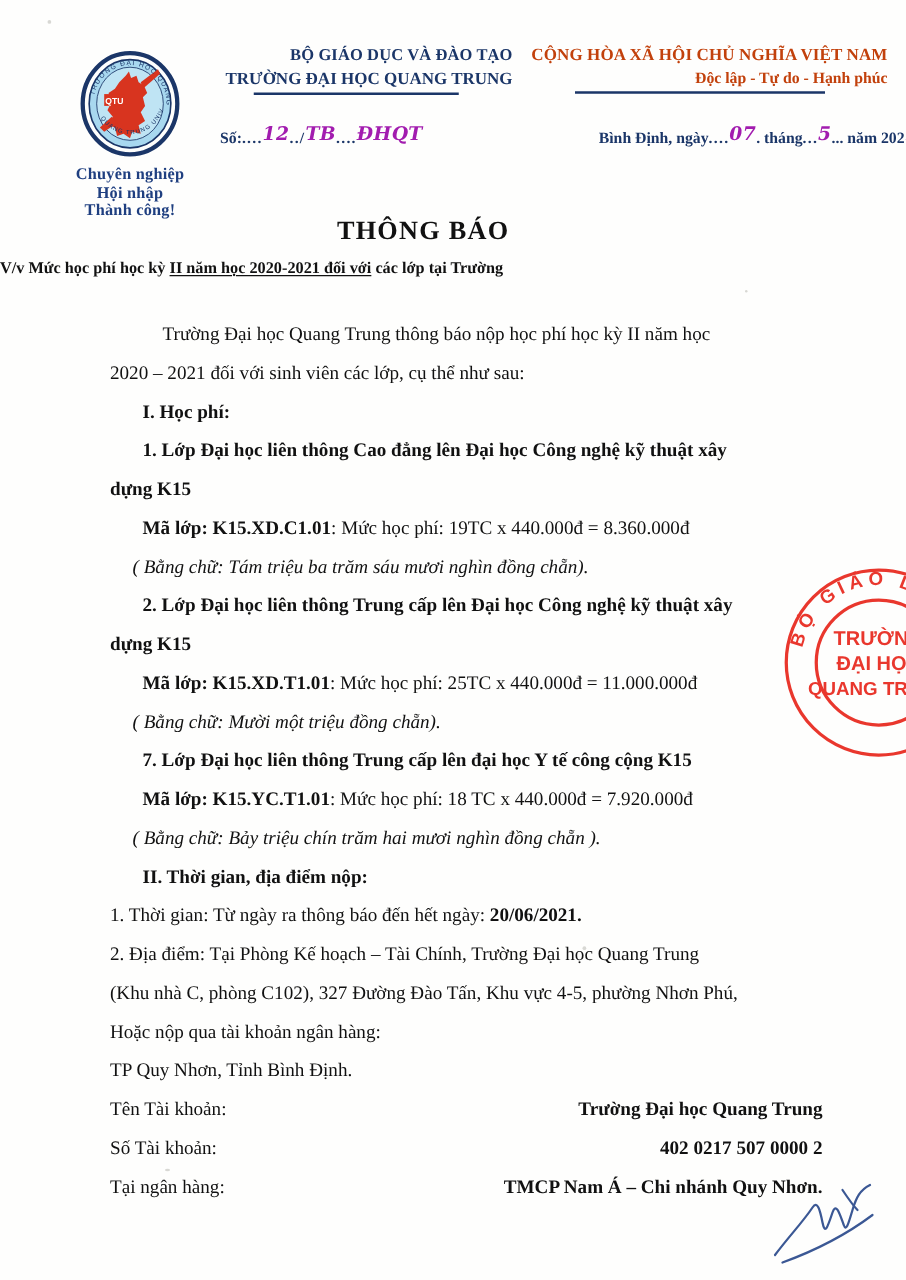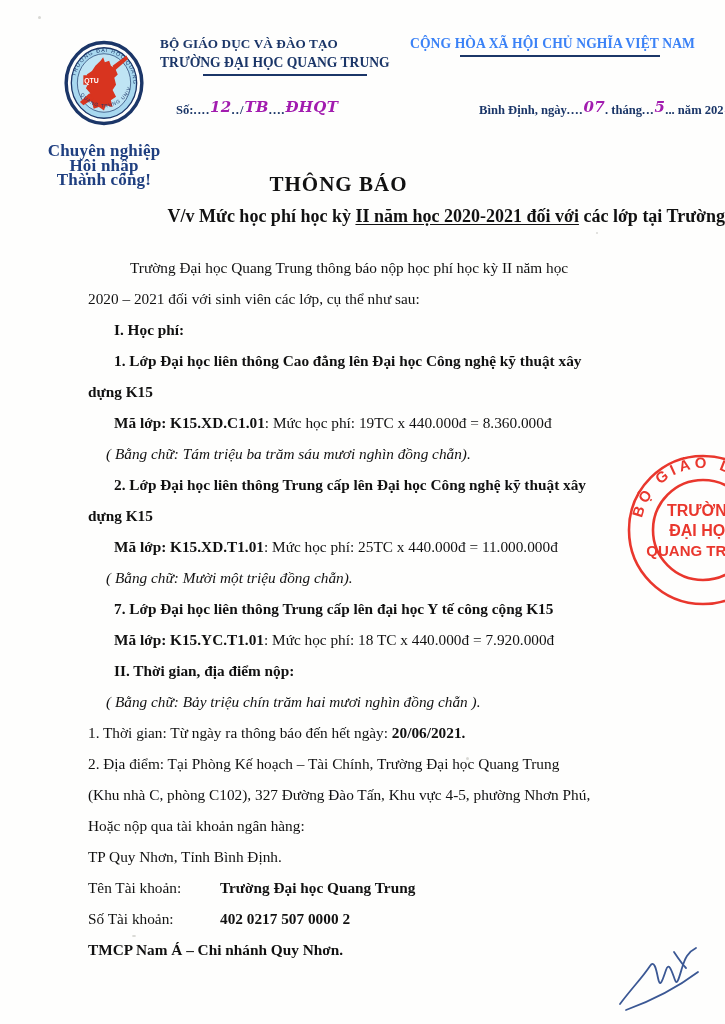--- a/index.html
+++ b/index.html
@@ -32,44 +32,44 @@
     width: 140px;
     text-align: center;
   }
   .logo-seal {
     position: relative;
     width: 86px;
     height: 86px;
     margin: 0 auto;
   }
   .slogan {
-    margin-top: 18px;
+    margin-top: 6px;
     color: #1f3f80;
     font-family: "Liberation Serif", serif;
     font-weight: bold;
-    font-size: 17px;
+    font-size: 13px;
     line-height: 14.5px;
     letter-spacing: .2px;
   }
 
   .hdr-left {
     position: absolute;
     left: 160px;
     top: 0;
     width: 250px;
-    text-align: left;
+    text-align: right;
     color: #1b3668;
   }
   .hdr-right {
     position: absolute;
     left: 410px;
     top: 0;
     width: 300px;
-    text-align: left;
-    color: #3b82f6;
+    text-align: right;
+    color: #c2410c;
   }
   .hdr-line1 {
     font-size: 13.2px;
     font-weight: bold;
     letter-spacing: .1px;
     white-space: nowrap;
   }
   .hdr-line1.big {
     font-size: 13.6px;
   }
@@ -130,22 +130,22 @@
     text-align: center;
     font-size: 21px;
     font-weight: bold;
     letter-spacing: 1px;
   }
   .subtitle {
     position: absolute;
     top: 206px;
     left: 0;
     width: 725px;
-    text-align: right;
-    font-size: 18px;
+    text-align: left;
+    font-size: 13px;
     font-weight: bold;
     white-space: nowrap;
   }
   .subtitle .u { text-decoration: underline; text-underline-offset: 2px; }
 
   
   .body {
     position: absolute;
     left: 88px;
     top: 252px;
@@ -155,20 +155,21 @@
   }
   .p { margin: 0; }
   .p.indent { text-indent: 42px; }
   .p.pad { padding-left: 26px; }
   .p.pad2 { padding-left: 18px; font-style: italic; }
   .b { font-weight: bold; }
 
   .bank-row {
     display: flex;
     align-items: baseline;
+    justify-content: space-between;
   }
   .bank-label { width: 132px; flex: 0 0 132px; }
   .bank-val { font-weight: bold; }
 
   
   .stamp {
     position: absolute;
     left: 625px;
     top: 452px;
     width: 156px;
@@ -240,20 +241,21 @@
     </div>
 
     <div class="hdr-left">
       <div class="hdr-line1">BỘ GIÁO DỤC VÀ ĐÀO TẠO</div>
       <div class="hdr-line2">TRƯỜNG ĐẠI HỌC QUANG TRUNG</div>
       <div class="rule left"></div>
     </div>
 
     <div class="hdr-right">
       <div class="hdr-line1 big">CỘNG HÒA XÃ HỘI CHỦ NGHĨA VIỆT NAM</div>
+      <div class="hdr-line2 sub">Độc lập - Tự do - Hạnh phúc</div>
       <div class="rule right"></div>
     </div>
 
     <div class="numline">
       <span>Số:</span><span class="dots">....</span><span class="ink">12</span><span class="dots">../</span><span class="ink">TB</span><span class="dots">....</span><span class="ink">ĐHQT</span>
     </div>
 
     <div class="dateline">
       <span>Bình Định, ngày</span><span class="dots">....</span><span class="ink">07</span><span>. tháng</span><span class="dots">...</span><span class="ink">5</span><span>... năm 202</span><span class="ink">1</span>
     </div>
@@ -276,38 +278,39 @@
     <p class="p pad"><span class="b">Mã lớp: </span><span class="b">K15.XD.C1.01</span><span>: Mức học phí: 19TC x 440.000đ = 8.360.000đ</span></p>
     <p class="p pad2">( Bằng chữ: Tám triệu ba trăm sáu mươi nghìn đồng chẵn).</p>
 
     <p class="p pad b">2. Lớp Đại học liên thông Trung cấp lên Đại học Công nghệ kỹ thuật xây</p>
     <p class="p b">dựng K15</p>
     <p class="p pad"><span class="b">Mã lớp: </span><span class="b">K15.XD.T1.01</span><span>: Mức học phí: 25TC x 440.000đ = 11.000.000đ</span></p>
     <p class="p pad2">( Bằng chữ: Mười một triệu đồng chẵn).</p>
 
     <p class="p pad b">7. Lớp Đại học liên thông Trung cấp lên đại học Y tế công cộng K15</p>
     <p class="p pad"><span class="b">Mã lớp: </span><span class="b">K15.YC.T1.01</span><span>: Mức học phí: 18 TC x 440.000đ = 7.920.000đ</span></p>
+    <p class="p pad2">( Bằng chữ: Bảy triệu chín trăm hai mươi nghìn đồng chẵn ).</p>
+
     <p class="p pad b">II. Thời gian, địa điểm nộp:</p>
-
-    <p class="p pad2">( Bằng chữ: Bảy triệu chín trăm hai mươi nghìn đồng chẵn ).</p>
     <p class="p"><span>1. Thời gian: Từ ngày ra thông báo đến hết ngày: </span><span class="b">20/06/2021.</span></p>
     <p class="p">2. Địa điểm: Tại Phòng Kế hoạch – Tài Chính, Trường Đại học Quang Trung</p>
     <p class="p">(Khu nhà C, phòng C102), 327 Đường Đào Tấn, Khu vực 4-5, phường Nhơn Phú,</p>
     <p class="p">Hoặc nộp qua tài khoản ngân hàng:</p>
     <p class="p">TP Quy Nhơn, Tỉnh Bình Định.</p>
 
     <div class="bank-row">
       <span class="bank-label">Tên Tài khoản:</span>
       <span class="bank-val">Trường Đại học Quang Trung</span>
     </div>
     <div class="bank-row">
       <span class="bank-label">Số Tài khoản:</span>
       <span class="bank-val">402 0217 507 0000 2</span>
     </div>
     <div class="bank-row">
+      <span class="bank-label">Tại ngân hàng:</span>
       <span class="bank-val">TMCP Nam Á – Chi nhánh Quy Nhơn.</span>
     </div>
   </div>
 
   <div class="stamp">
     <svg viewBox="0 0 156 156" width="156" height="156" aria-hidden="true">
       <g fill="none" stroke="#e8281e" stroke-width="2.6">
         <circle cx="78" cy="78" r="74"></circle>
         <circle cx="78" cy="78" r="50"></circle>
       </g>

